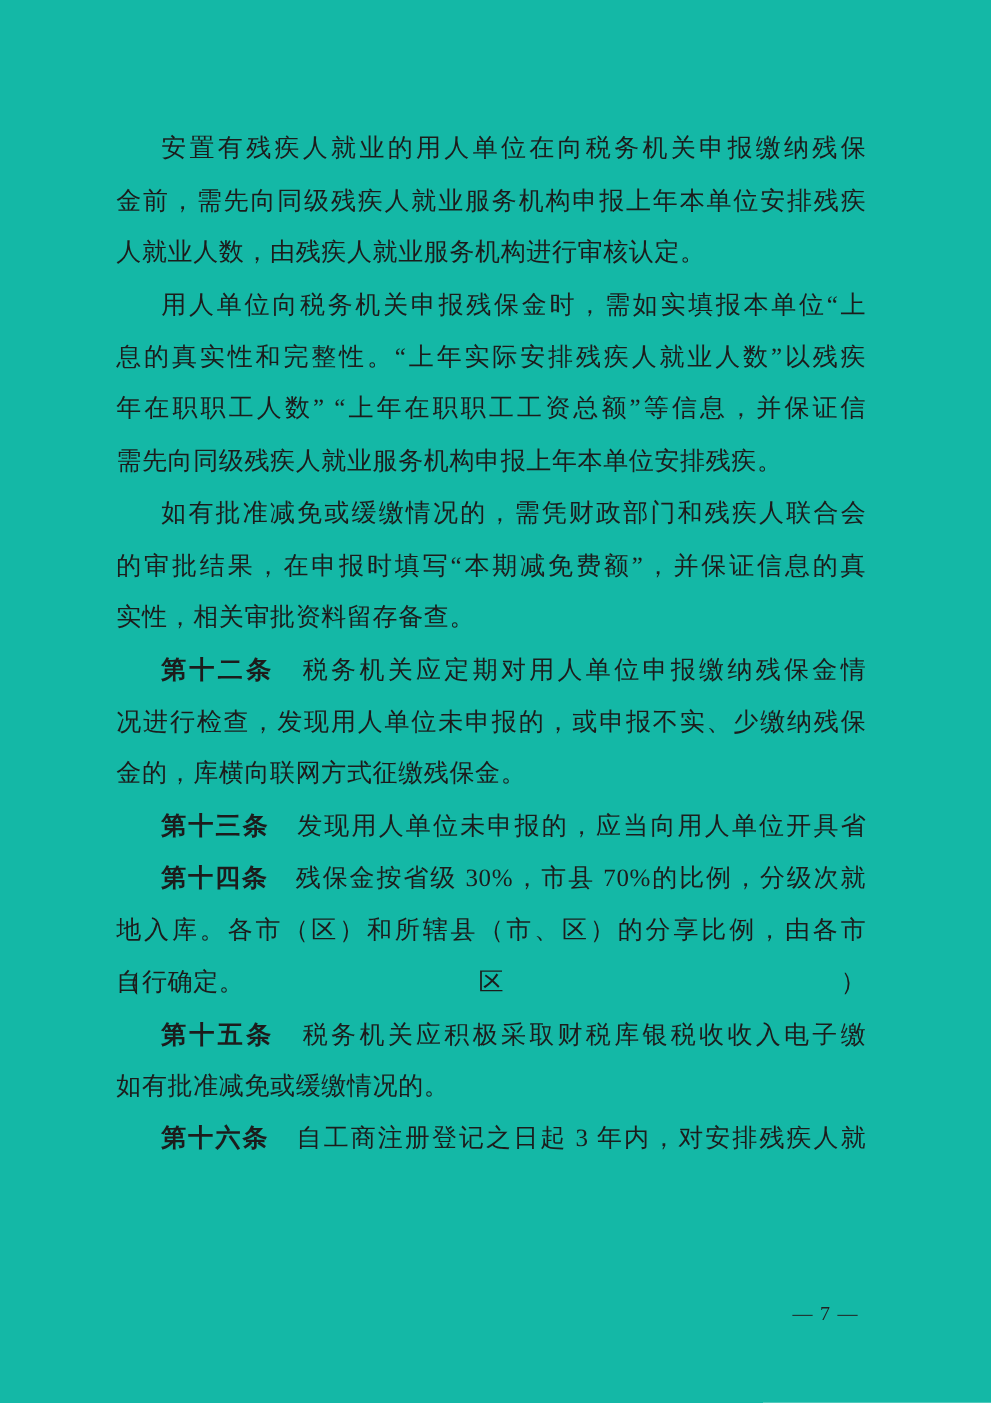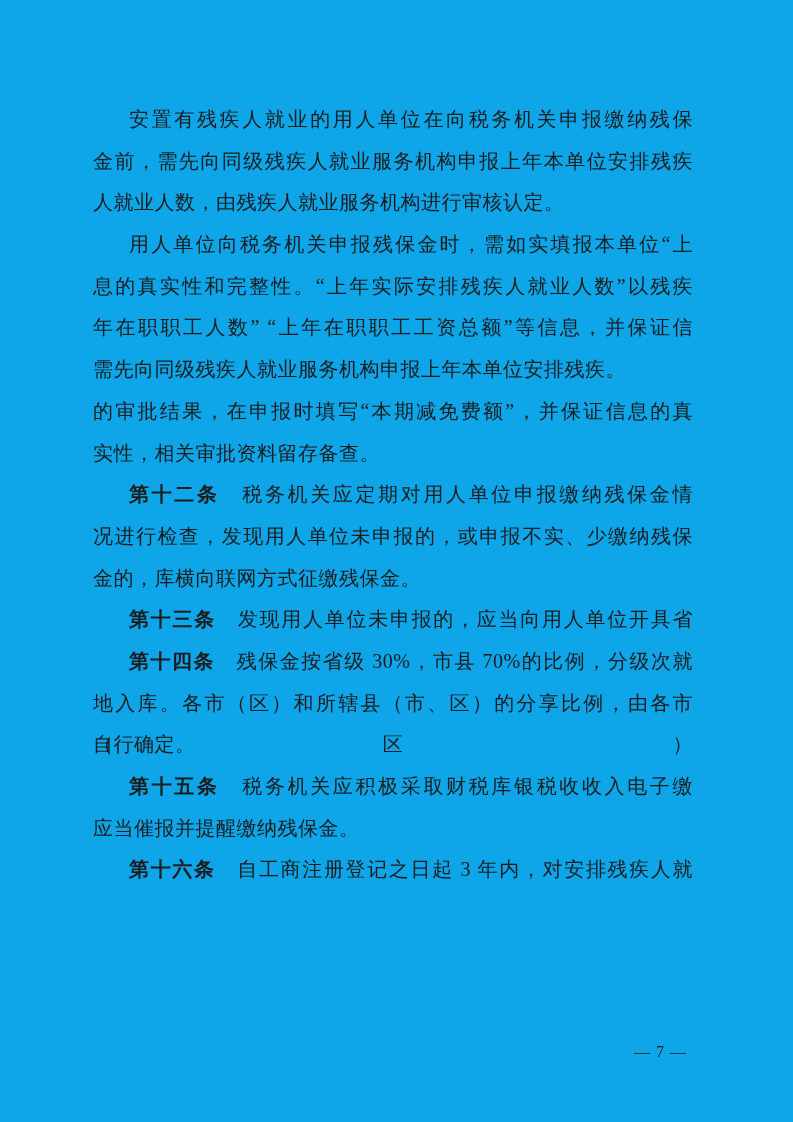--- a/index.html
+++ b/index.html
@@ -14,21 +14,21 @@
     overflow: hidden;
     font-family: "Liberation Serif", "DejaVu Serif", serif;
     color: #1c1c1c;
   }
   .scan-page {
     position: absolute;
     left: 0;
     top: 0;
     width: 793px;
     height: 1122px;
-    background: #0ea5e9;
+    background: #14b8a6;
   }
   .content {
     position: absolute;
     left: 93px;
     top: 99px;
     width: 600px;
   }
   .para {
     margin: 0;
     padding: 0;
@@ -70,38 +70,39 @@
         <div class="line fill"><span>金前，需先向同级残疾人就业服务机构申报上年本单位安排残疾</span></div>
         <div class="line"><span>人就业人数，由残疾人就业服务机构进行审核认定。</span></div>
       </div>
       <div class="para">
         <div class="line fill indent"><span>用人单位向税务机关申报残保金时，需如实填报本单位“上</span></div>
         <div class="line fill"><span>息的真实性和完整性。“上年实际安排残疾人就业人数”以残疾</span></div>
         <div class="line fill"><span>年在职职工人数” “上年在职职工工资总额”等信息，并保证信</span></div>
         <div class="line"><span>需先向同级残疾人就业服务机构申报上年本单位安排残疾。</span></div>
       </div>
       <div class="para">
+        <div class="line fill indent"><span>如有批准减免或缓缴情况的，需凭财政部门和残疾人联合会</span></div>
         <div class="line fill"><span>的审批结果，在申报时填写“本期减免费额”，并保证信息的真</span></div>
         <div class="line"><span>实性，相关审批资料留存备查。</span></div>
       </div>
       <div class="para">
         <div class="line fill indent"><span class="bold">第十二条</span><span>　税务机关应定期对用人单位申报缴纳残保金情</span></div>
         <div class="line fill"><span>况进行检查，发现用人单位未申报的，或申报不实、少缴纳残保</span></div>
         <div class="line"><span>金的，库横向联网方式征缴残保金。</span></div>
       </div>
       <div class="para">
         <div class="line fill indent"><span class="bold">第十三条</span><span>　发现用人单位未申报的，应当向用人单位开具省</span></div>
       </div>
       <div class="para">
         <div class="line fill indent"><span class="bold">第十四条</span><span>　残保金按省级 30%，市县 70%的比例，分级次就</span></div>
         <div class="line fill"><span>地入库。各市（区）和所辖县（市、区）的分享比例，由各市（区）</span></div>
         <div class="line"><span>自行确定。</span></div>
       </div>
       <div class="para">
         <div class="line fill indent"><span class="bold">第十五条</span><span>　税务机关应积极采取财税库银税收收入电子缴</span></div>
-        <div class="line"><span>应当催报并提醒缴纳残保金。</span></div>
+        <div class="line"><span>如有批准减免或缓缴情况的。</span></div>
       </div>
       <div class="para">
         <div class="line fill indent"><span class="bold">第十六条</span><span>　自工商注册登记之日起 3 年内，对安排残疾人就</span></div>
       </div>
     </div>
   <div class="page-number">— 7 —</div>
 </div>
 
 </body></html>

